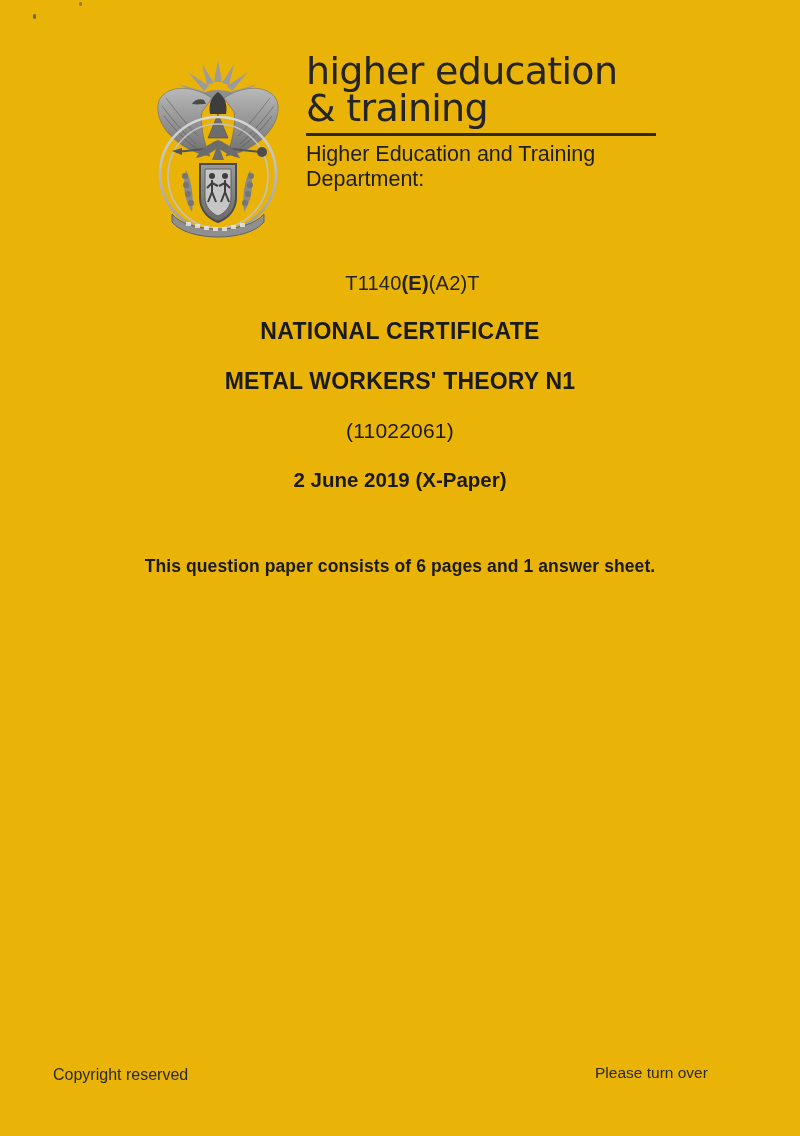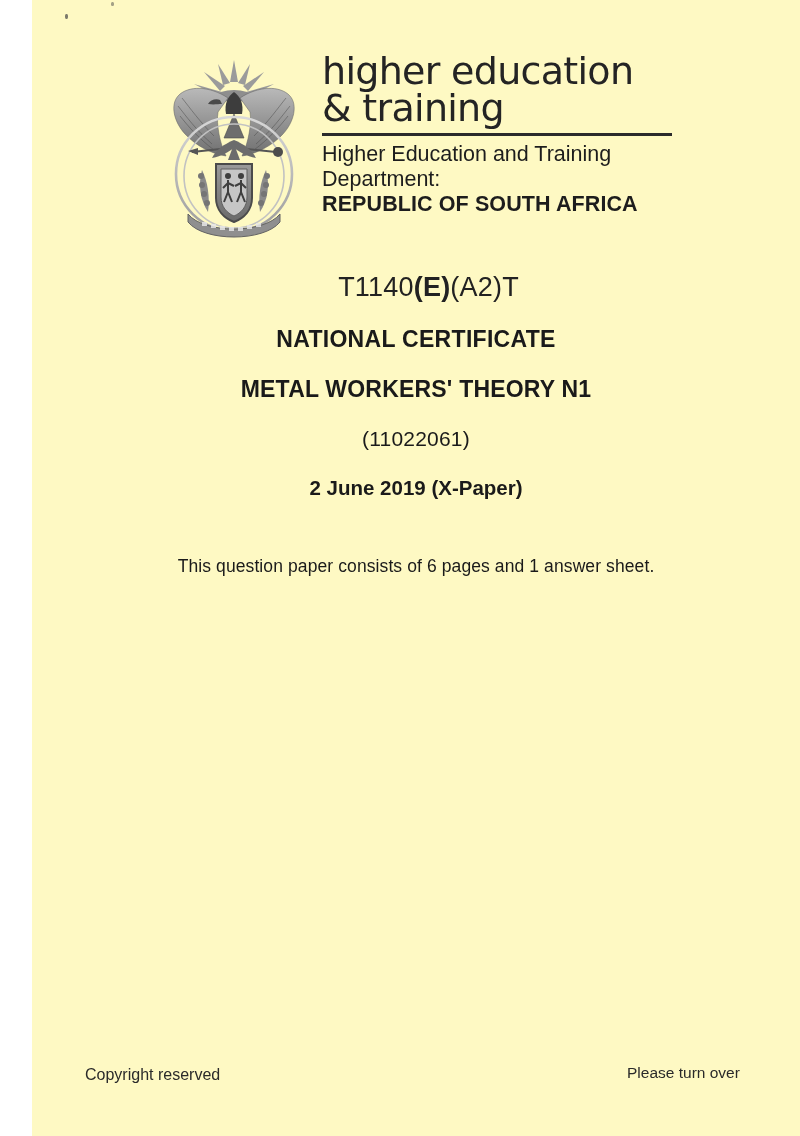--- a/index.html
+++ b/index.html
@@ -12,22 +12,21 @@
     height: 1136px;
     position: relative;
     font-family: "Liberation Sans", sans-serif;
     color: #1a1a1a;
     overflow: hidden;
   }
 
   .page {
     position: absolute;
     inset: 0;
-    background: #fef9c3;
-    margin-left: 32px;
+    background: #eab308;
   }
 
   
   .speck {
     position: absolute;
     background: #4a4a4a;
     border-radius: 40%;
     opacity: .72;
   }
   .speck-a { left: 33px; top: 14px;  width: 3px;  height: 5px; }
@@ -85,21 +84,21 @@
   }
 
   
   .titleblock {
     position: absolute;
     left: 0; right: 0;
     top: 272px;
     text-align: center;
   }
   .papercode {
-    font-size: 27px;
+    font-size: 20px;
     letter-spacing: .2px;
     color: #222;
     padding-left: 25px;
   }
   .papercode b { font-weight: bold; }
   .cert {
     margin-top: 23px;
     font-size: 23px;
     font-weight: bold;
     letter-spacing: .3px;
@@ -120,21 +119,21 @@
     font-size: 20.5px;
     font-weight: bold;
     line-height: 1.32;
   }
   .consists {
     position: absolute;
     left: 0; right: 0;
     top: 556px;
     text-align: center;
     font-size: 17.5px;
-    font-weight: normal;
+    font-weight: bold;
     letter-spacing: .1px;
   }
 
   
   .footer-left {
     position: absolute;
     left: 53px;
     top: 1066px;
     font-size: 16px;
     color: #2a2a2a;
@@ -261,21 +260,20 @@
 
     <div class="masthead">
       <div class="logotype">
         <span>higher education</span>
         <span class="l2">&amp; training</span>
       </div>
       <div class="rule"></div>
       <div class="dept">
         <div>Higher Education and Training</div>
         <div>Department:</div>
-        <div class="strong">REPUBLIC OF SOUTH AFRICA</div>
       </div>
     </div>
   </div>
 
   <div class="titleblock">
     <div class="papercode"><span>T1140</span><b>(E)</b><span>(A2)T</span></div>
 
     <div class="cert">NATIONAL CERTIFICATE</div>
     <div class="subject">METAL WORKERS' THEORY N1</div>
     <div class="code">(11022061)</div>

